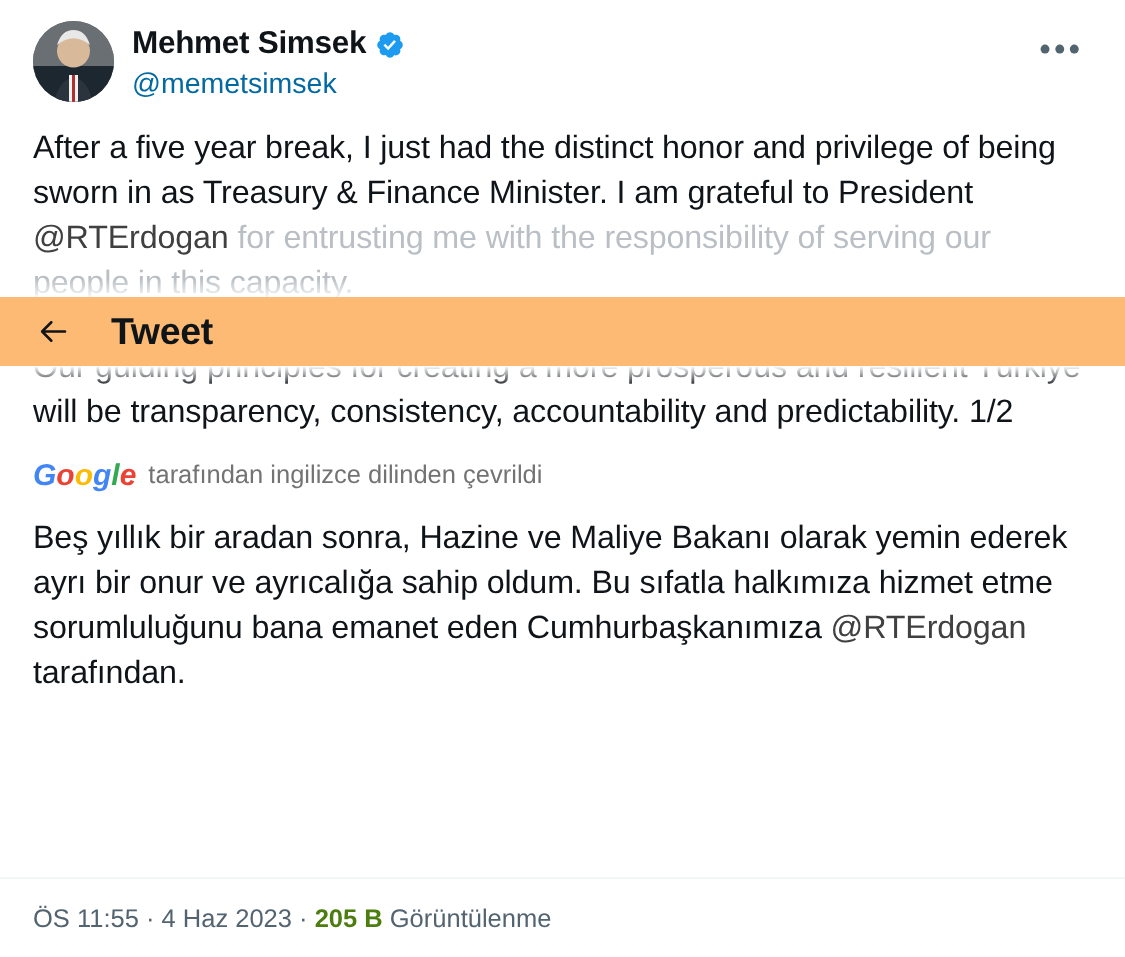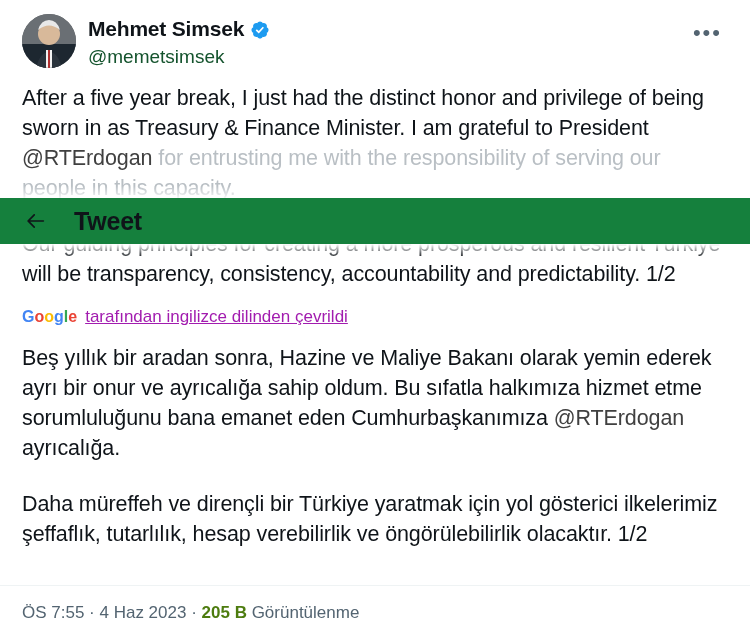--- a/index.html
+++ b/index.html
@@ -62,21 +62,21 @@
   }
   .verified-badge {
     width: 20px;
     height: 20px;
     display: inline-block;
     position: relative;
     top: 1px;
   }
   .handle {
     font-size: 19px;
-    color: #14532d;
+    color: #0369a1;
     line-height: 25px;
     margin-top: 2px;
   }
   .more-btn {
     position: absolute;
     right: 0;
     top: 8px;
     color: #536471;
     font-size: 22px;
     line-height: 14px;
@@ -112,45 +112,45 @@
   
   .translate-row {
     display: flex;
     align-items: center;
     gap: 8px;
     margin-top: 16px;
     margin-bottom: 14px;
     height: 24px;
   }
   .google-logo {
-    font-size: 16px;
+    font-size: 20px;
     font-weight: bold;
     letter-spacing: 0px;
     line-height: 20px;
     display: inline-block;
+    font-style: italic;
   }
   .g-b { color: #4285F4; }
   .g-r { color: #EA4335; }
   .g-y { color: #FBBC05; }
   .g-g { color: #34A853; }
   .translate-text {
     font-size: 17px;
-    color: #a21caf;
+    color: #737373;
     line-height: 20px;
-    text-decoration: underline;
   }
 
   
   .overlay-bar {
     position: absolute;
     left: 0;
     right: 0;
     top: 198px;
     height: 46px;
-    background: #15803d;
+    background: #fdba74;
     display: flex;
     align-items: center;
     gap: 26px;
     padding-left: 22px;
     box-sizing: border-box;
     z-index: 5;
   }
   .back-arrow {
     width: 26px;
     height: 26px;
@@ -268,25 +268,22 @@
     <div class="overlay-title">Tweet</div>
   </div>
 
   <div class="translate-row">
     <span class="google-logo"><span class="g-b">G</span><span class="g-r">o</span><span class="g-y">o</span><span class="g-b">g</span><span class="g-g">l</span><span class="g-r">e</span></span>
     <span class="translate-text">tarafından ingilizce dilinden çevrildi</span>
   </div>
 
   <div class="tweet-body" style="margin-top:0;">
     <p>
-      <span>Beş yıllık bir aradan sonra, Hazine ve Maliye Bakanı olarak yemin ederek ayrı bir onur ve ayrıcalığa sahip oldum. Bu sıfatla halkımıza hizmet etme sorumluluğunu bana emanet eden Cumhurbaşkanımıza </span><a class="mention">@RTErdogan</a><span> ayrıcalığa.</span>
-    </p>
-    <p>
-      <span>Daha müreffeh ve dirençli bir Türkiye yaratmak için yol gösterici ilkelerimiz şeffaflık, tutarlılık, hesap verebilirlik ve öngörülebilirlik olacaktır. 1/2</span>
+      <span>Beş yıllık bir aradan sonra, Hazine ve Maliye Bakanı olarak yemin ederek ayrı bir onur ve ayrıcalığa sahip oldum. Bu sıfatla halkımıza hizmet etme sorumluluğunu bana emanet eden Cumhurbaşkanımıza </span><a class="mention">@RTErdogan</a><span> tarafından.</span>
     </p>
   </div>
 
   <div class="footer-divider"></div>
   <div class="tweet-footer">
-    <span>ÖS 7:55</span><span class="dot-sep"> · </span><span>4 Haz 2023</span><span class="dot-sep"> · </span><span class="views-count">205 B</span><span> Görüntülenme</span>
+    <span>ÖS 11:55</span><span class="dot-sep"> · </span><span>4 Haz 2023</span><span class="dot-sep"> · </span><span class="views-count">205 B</span><span> Görüntülenme</span>
   </div>
 
 </div>
 
 </body></html>

